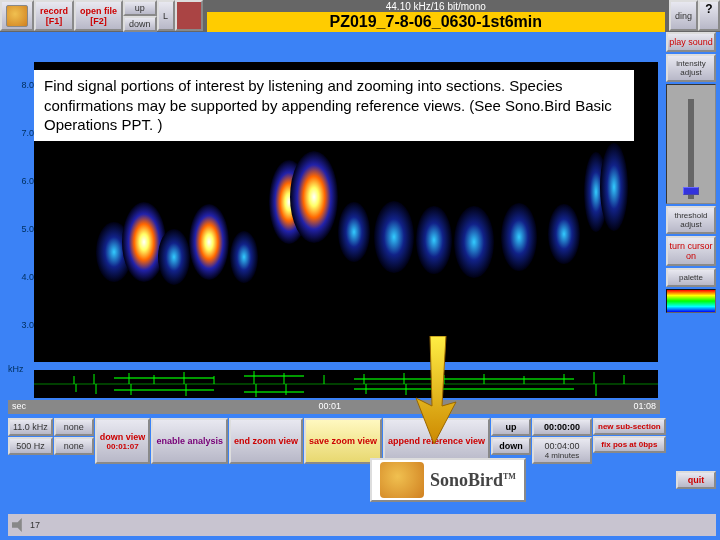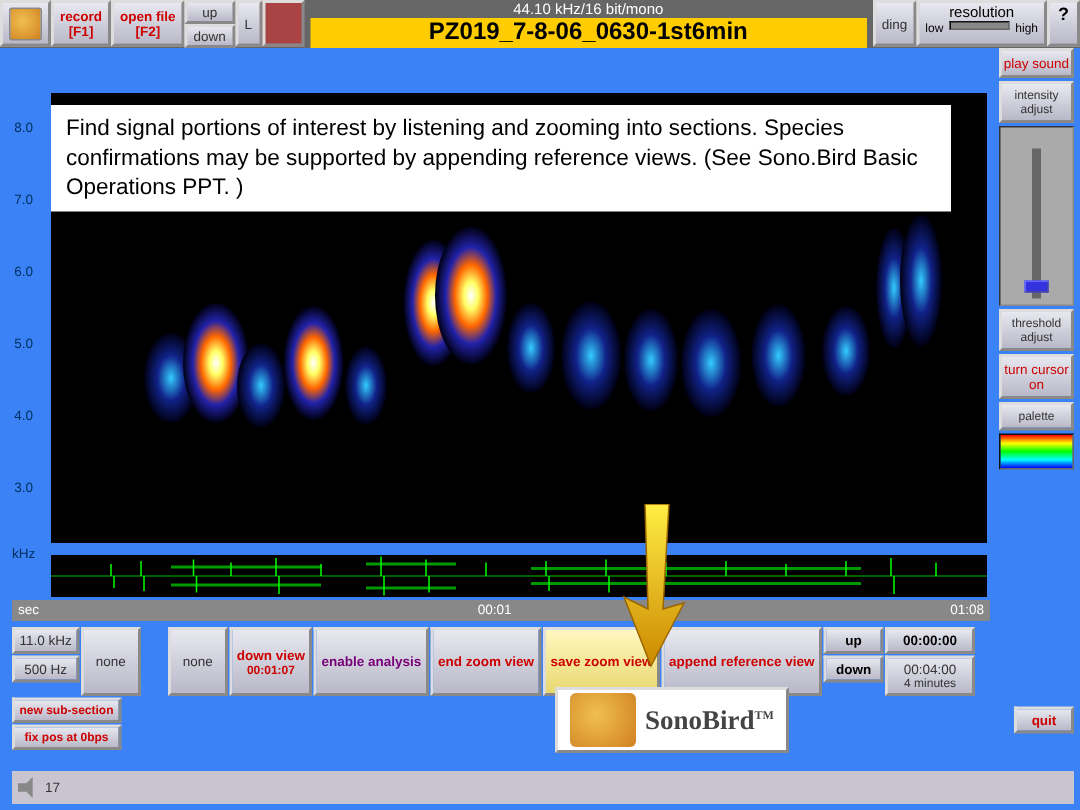--- a/index.html
+++ b/index.html
@@ -13,21 +13,21 @@
   .yellowbar { background: #ffcc00; color: #000; font-size: 16px; padding: 1px; font-weight: bold; }
   .rightcol { position: absolute; right: 4px; top: 32px; width: 50px; }
   .rbtn { border: 2px outset #ddd; background: linear-gradient(#e8e8f0, #b8b8c8); font-size: 9px; text-align: center; padding: 3px 1px; margin-bottom: 2px; cursor: pointer; color: #c00; }
   .rbtn.blk { color: #333; }
   .slider-box { height: 120px; background: #aaa; border: 1px inset #888; margin: 2px 0; display: flex; flex-direction: column; align-items: center; justify-content: flex-end; padding: 4px 0; position: relative; }
   .slider-track { width: 6px; height: 100px; background: #666; position: relative; }
   .slider-thumb { position: absolute; bottom: 4px; left: -5px; width: 16px; height: 8px; background: #33d; border: 1px outset #66f; }
   .palette { height: 24px; background: linear-gradient(to bottom, #f00, #ff0, #0f0, #0ff, #00f); border: 1px inset #666; margin-top: 2px; }
   .spectro { position: absolute; left: 34px; top: 62px; width: 624px; height: 300px; background: #000; }
   .yaxis { position: absolute; left: 8px; top: 62px; width: 26px; height: 300px; color: #003060; font-size: 9px; }
-  .yaxis div { position: absolute; right: 12px; }
+  .yaxis div { position: absolute; right: 0; }
   .wave { position: absolute; left: 34px; top: 370px; width: 624px; height: 28px; background: #000; }
   .wavepath { width: 100%; height: 100%; }
   .timebar { position: absolute; left: 8px; top: 400px; width: 652px; height: 14px; display: flex; justify-content: space-between; color: #fff; font-size: 9px; background: #888; padding: 1px 4px; }
   .bottombar { position: absolute; left: 8px; top: 418px; right: 4px; display: flex; flex-wrap: wrap; gap: 1px; }
   .bbtn { border: 2px outset #ddd; background: linear-gradient(#e8e8f0, #b8b8c8); font-size: 9px; text-align: center; padding: 2px 3px; cursor: pointer; color: #333; display: flex; flex-direction: column; justify-content: center; min-width: 40px; }
   .bbtn.red { color: #c00; font-weight: bold; }
   .bbtn.prp { color: #707; font-weight: bold; }
   .bbtn.blk { color: #000; font-weight: bold; }
   .logo-area { display: flex; align-items: center; background: #fff; border: 2px outset #ddd; padding: 2px 8px; }
   .logo-bird { width: 44px; height: 36px; background: radial-gradient(circle at 40% 40%, #f0c050, #d08020); border-radius: 4px; margin-right: 6px; }
@@ -64,28 +64,20 @@
       <div class="btn" style="height:16px">up</div>
       <div class="btn" style="height:16px">down</div>
     </div>
     <div class="btn" style="width:18px">L</div>
     <div class="btn" style="width:28px;background:#a44;color:#fff"></div>
     <div class="midlabel">
       <div>44.10 kHz/16 bit/mono</div>
       <div class="yellowbar">PZ019_7-8-06_0630-1st6min</div>
     </div>
     <div class="btn">ding</div>
-    <div class="res-block">
-      <span>resolution</span>
-      <div class="res-row">
-        <span>low</span>
-        <div style="width:40px;height:6px;background:#888;border:1px inset #666"></div>
-        <span>high</span>
-      </div>
-    </div>
     <div class="help">?</div>
   </div>
 
   <div class="yaxis">
     <div style="top:6%">8.0</div>
     <div style="top:22%">7.0</div>
     <div style="top:38%">6.0</div>
     <div style="top:54%">5.0</div>
     <div style="top:70%">4.0</div>
     <div style="top:86%">3.0</div>
@@ -158,21 +150,21 @@
     <div class="rbtn">turn cursor on</div>
     <div class="rbtn blk small">palette</div>
     <div class="palette"></div>
   </div>
 
   <div class="bottombar">
     <div style="display:flex;flex-direction:column;gap:1px">
       <div class="bbtn">11.0 kHz</div>
       <div class="bbtn">500 Hz</div>
     </div>
-    <div style="display:flex;flex-direction:row;gap:18px">
+    <div style="display:flex;flex-direction:column;gap:1px">
       <div class="bbtn">none</div>
       <div class="bbtn">none</div>
     </div>
     <div class="bbtn red">
       <span>down view</span>
       <span class="small">00:01:07</span>
     </div>
     <div class="bbtn prp">enable analysis</div>
     <div class="bbtn red">end zoom view</div>
     <div class="bbtn red" style="background:linear-gradient(#fff8c0,#e8d870)">save zoom view</div>

